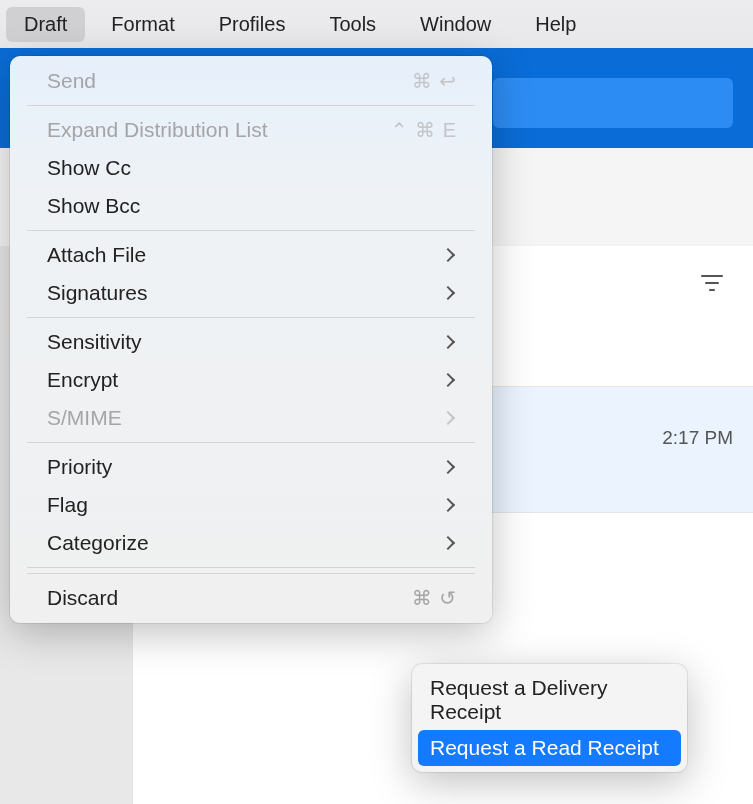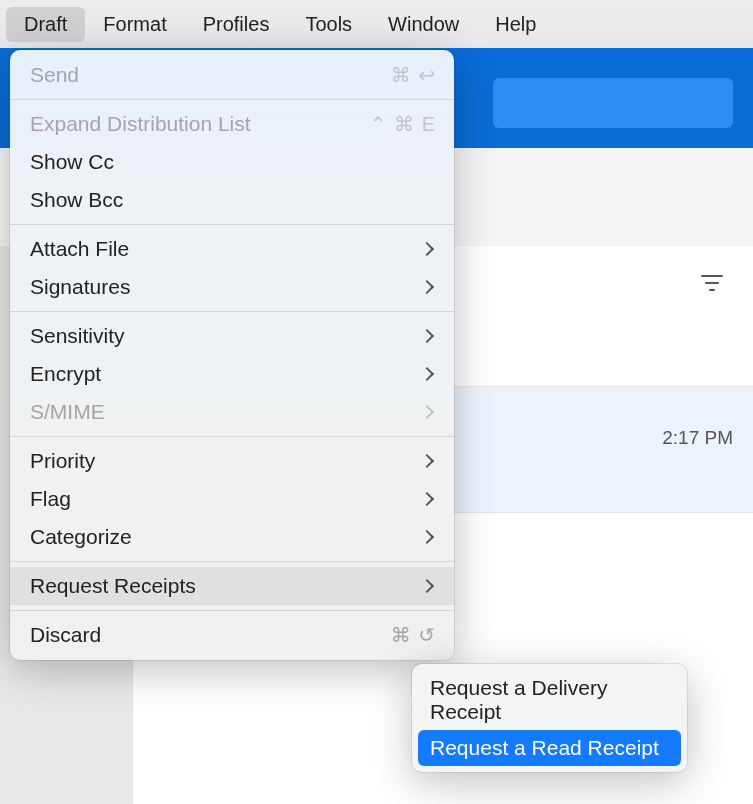--- a/index.html
+++ b/index.html
@@ -10,21 +10,21 @@
       overflow: hidden;
       background: #f0f0f0;
       position: relative;
     }
     .menubar {
       height: 48px;
       background: linear-gradient(to bottom, #ececee, #e8e8ea);
       display: flex;
       align-items: center;
       padding: 0 6px;
-      gap: 0;
+      gap: 8px;
       font-size: 20px;
       color: #222;
     }
     .menubar-item {
       padding: 6px 18px;
       border-radius: 6px;
       cursor: default;
     }
     .menubar-item.active {
       background: #d0d0d2;
@@ -101,26 +101,26 @@
     }
     .time-text {
       font-size: 19px;
       color: #555;
     }
 
     
     .dropdown {
       position: absolute;
       left: 10px;
-      top: 50px;
-      width: 444px;
+      top: 56px;
+      width: 482px;
       background: linear-gradient(to bottom, #e6f0fb 0%, #eef2f5 25%, #f0f0f0 100%);
       border-radius: 10px;
       box-shadow: 0 10px 40px rgba(0,0,0,0.25), 0 0 0 1px rgba(0,0,0,0.08);
-      padding: 6px 0;
+      padding: 6px 17px;
       font-size: 21px;
       color: #222;
     }
     .menu-item {
       display: flex;
       justify-content: space-between;
       align-items: center;
       padding: 7px 18px 7px 20px;
       cursor: default;
     }
@@ -261,24 +261,20 @@
   </div>
   <div class="menu-item">
     <span>Flag</span>
     <span class="chevron"></span>
   </div>
   <div class="menu-item">
     <span>Categorize</span>
     <span class="chevron"></span>
   </div>
   <div class="menu-sep"></div>
-  <div class="menu-item hovered">
-    <span>Request Receipts</span>
-    <span class="chevron"></span>
-  </div>
   <div class="menu-sep"></div>
   <div class="menu-item">
     <span>Discard</span>
     <span class="menu-shortcut">⌘ ↺</span>
   </div>
 </div>
 
 <div class="submenu">
   <div class="submenu-item">Request a Delivery Receipt</div>
   <div class="submenu-item selected">Request a Read Receipt</div>

